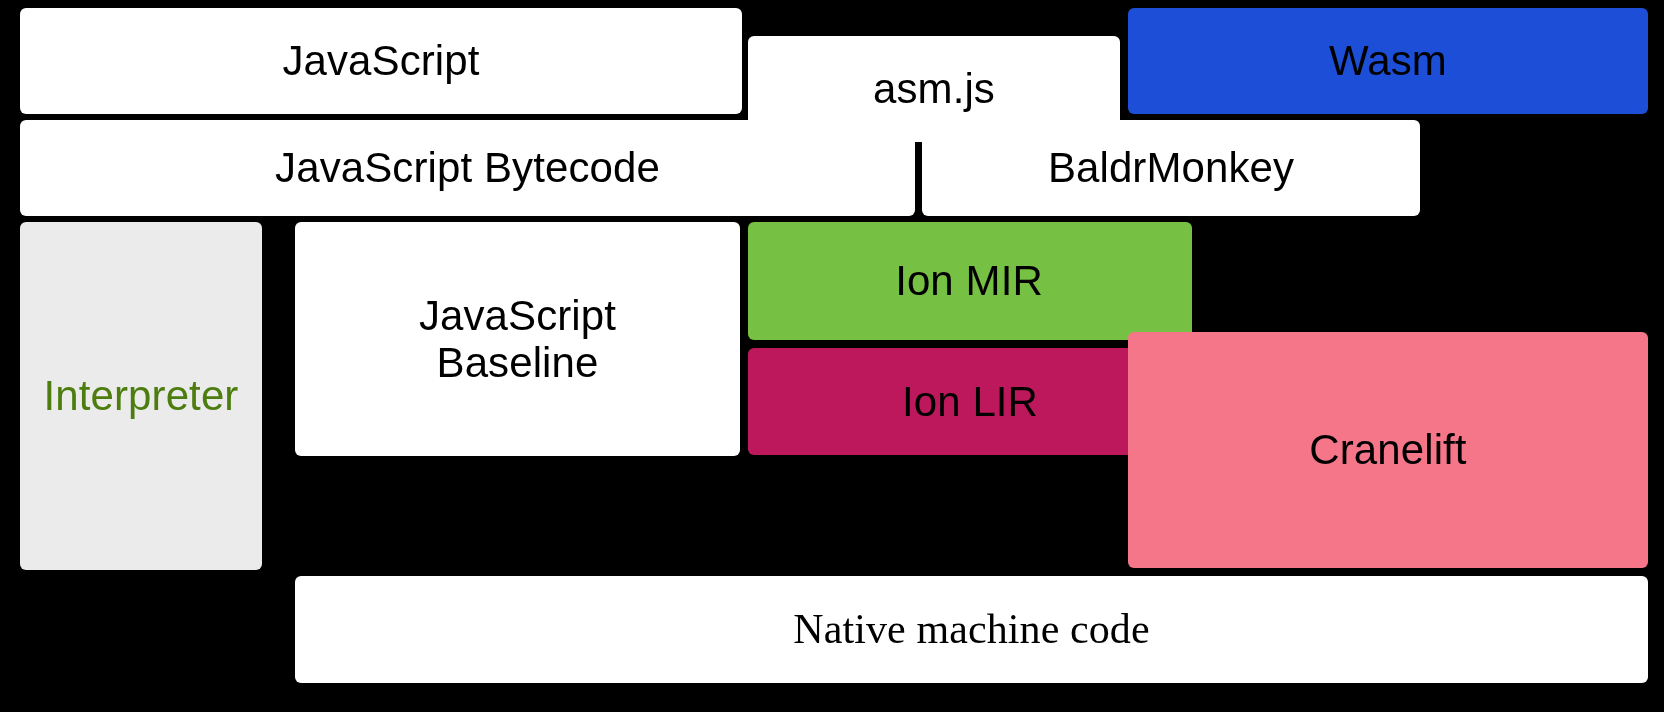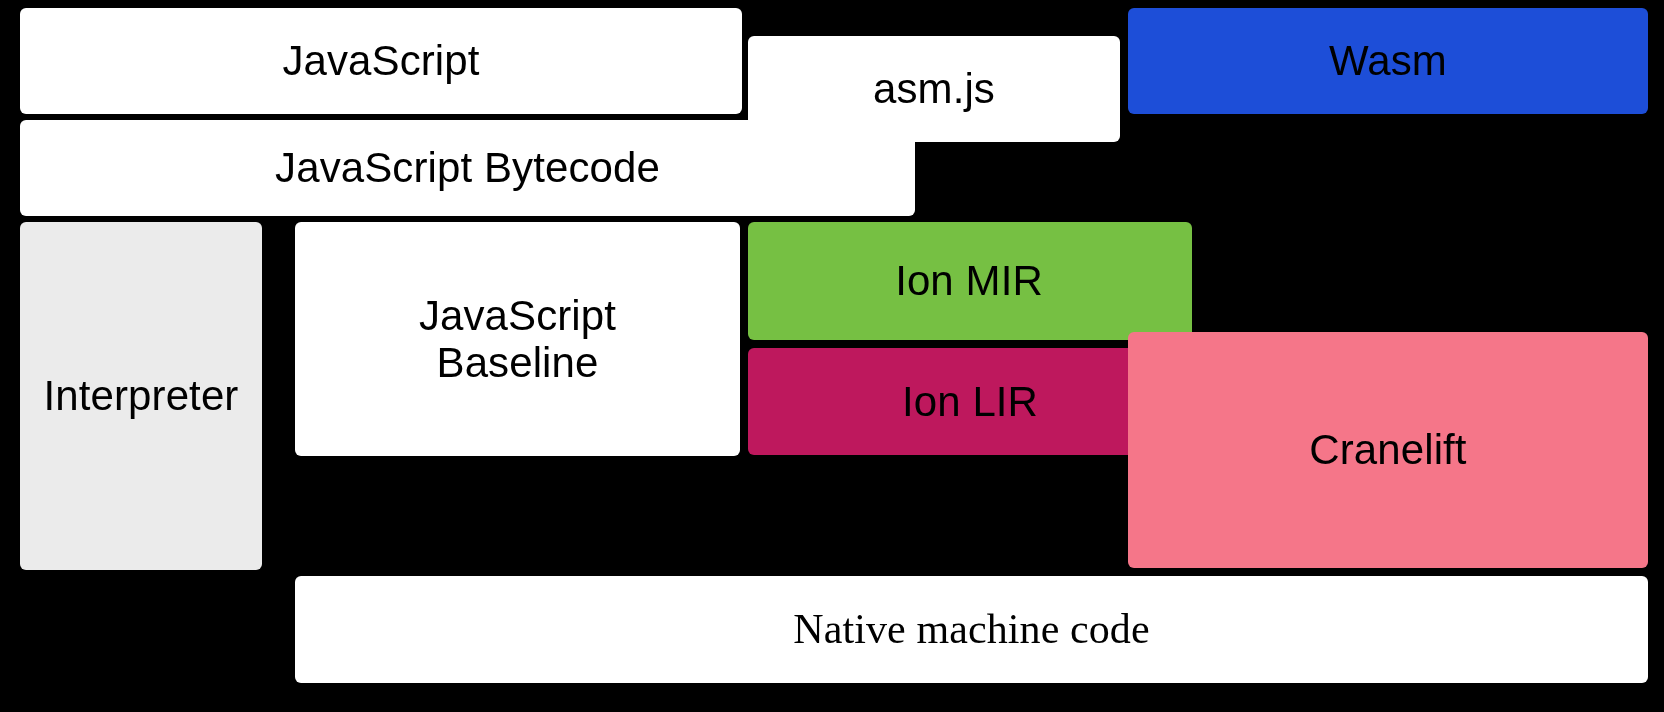--- a/index.html
+++ b/index.html
@@ -41,20 +41,21 @@
   .fill-pink  { background: #f57689; }
 </style>
 </head>
 <body>
 
 <div id="diagram" style="background: rgb(0, 0, 0);">
     <div class="node fill-white" style="left: 20px; top: 8px; width: 722px; height: 106px; background: rgb(255, 255, 255); color: rgb(0, 0, 0);"><span>JavaScript</span></div>
     <div class="node fill-white" style="left: 748px; top: 8px; width: 372px; height: 106px; background: rgb(255, 255, 255); color: rgb(0, 0, 0); margin-top: 28px;"><span>asm.js</span></div>
     <div class="node fill-white" style="left: 1128px; top: 8px; width: 520px; height: 106px; background: #1d4ed8; color: rgb(0, 0, 0);"><span>Wasm</span></div>
     <div class="node fill-white" style="left: 20px; top: 120px; width: 895px; height: 96px; background: rgb(255, 255, 255); color: rgb(0, 0, 0);"><span>JavaScript Bytecode</span></div>
-    <div class="node fill-grey" style="left: 20px; top: 222px; width: 242px; height: 348px; background: rgb(235, 235, 235); color: #000000;"><span>Interpreter</span></div>
+    <div class="node fill-white" style="left: 922px; top: 120px; width: 498px; height: 96px; background: rgb(255, 255, 255); color: rgb(0, 0, 0);"><span>BaldrMonkey</span></div>
+    <div class="node fill-grey" style="left: 20px; top: 222px; width: 242px; height: 348px; background: rgb(235, 235, 235); color: #4d7c0f;"><span>Interpreter</span></div>
     <div class="node fill-white" style="left: 295px; top: 222px; width: 445px; height: 234px; background: rgb(255, 255, 255); color: rgb(0, 0, 0);"><span>JavaScript
 Baseline</span></div>
     <div class="node fill-green" style="left: 748px; top: 222px; width: 444px; height: 118px; background: rgb(118, 192, 67); color: rgb(0, 0, 0); padding-left: 8px;"><span>Ion MIR</span></div>
     <div class="node fill-green" style="left: 748px; top: 348px; width: 444px; height: 107px; background: #be185d; color: rgb(0, 0, 0);"><span>Ion LIR</span></div>
     <div class="node fill-pink" style="left: 1128px; top: 332px; width: 520px; height: 236px; background: rgb(245, 118, 137); color: rgb(0, 0, 0);"><span>Cranelift</span></div>
     <div class="node fill-white" style="left: 295px; top: 576px; width: 1353px; height: 107px; background: rgb(255, 255, 255); color: rgb(0, 0, 0); font-family: Liberation Serif, serif;"><span>Native machine code</span></div>
   </div>
 
 </body></html>

